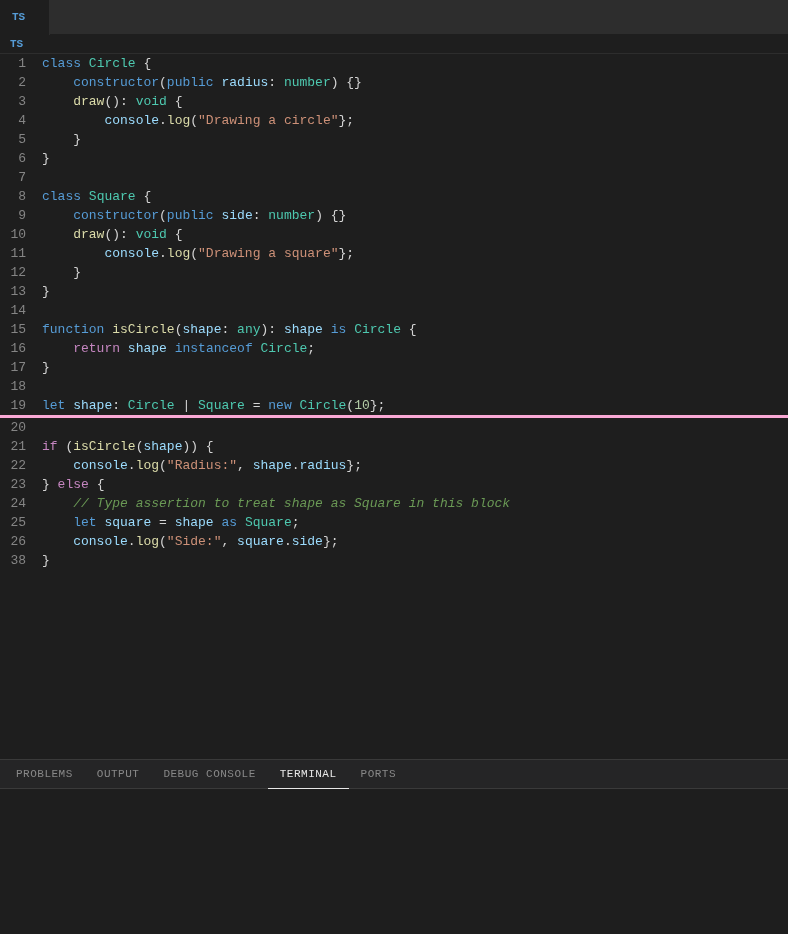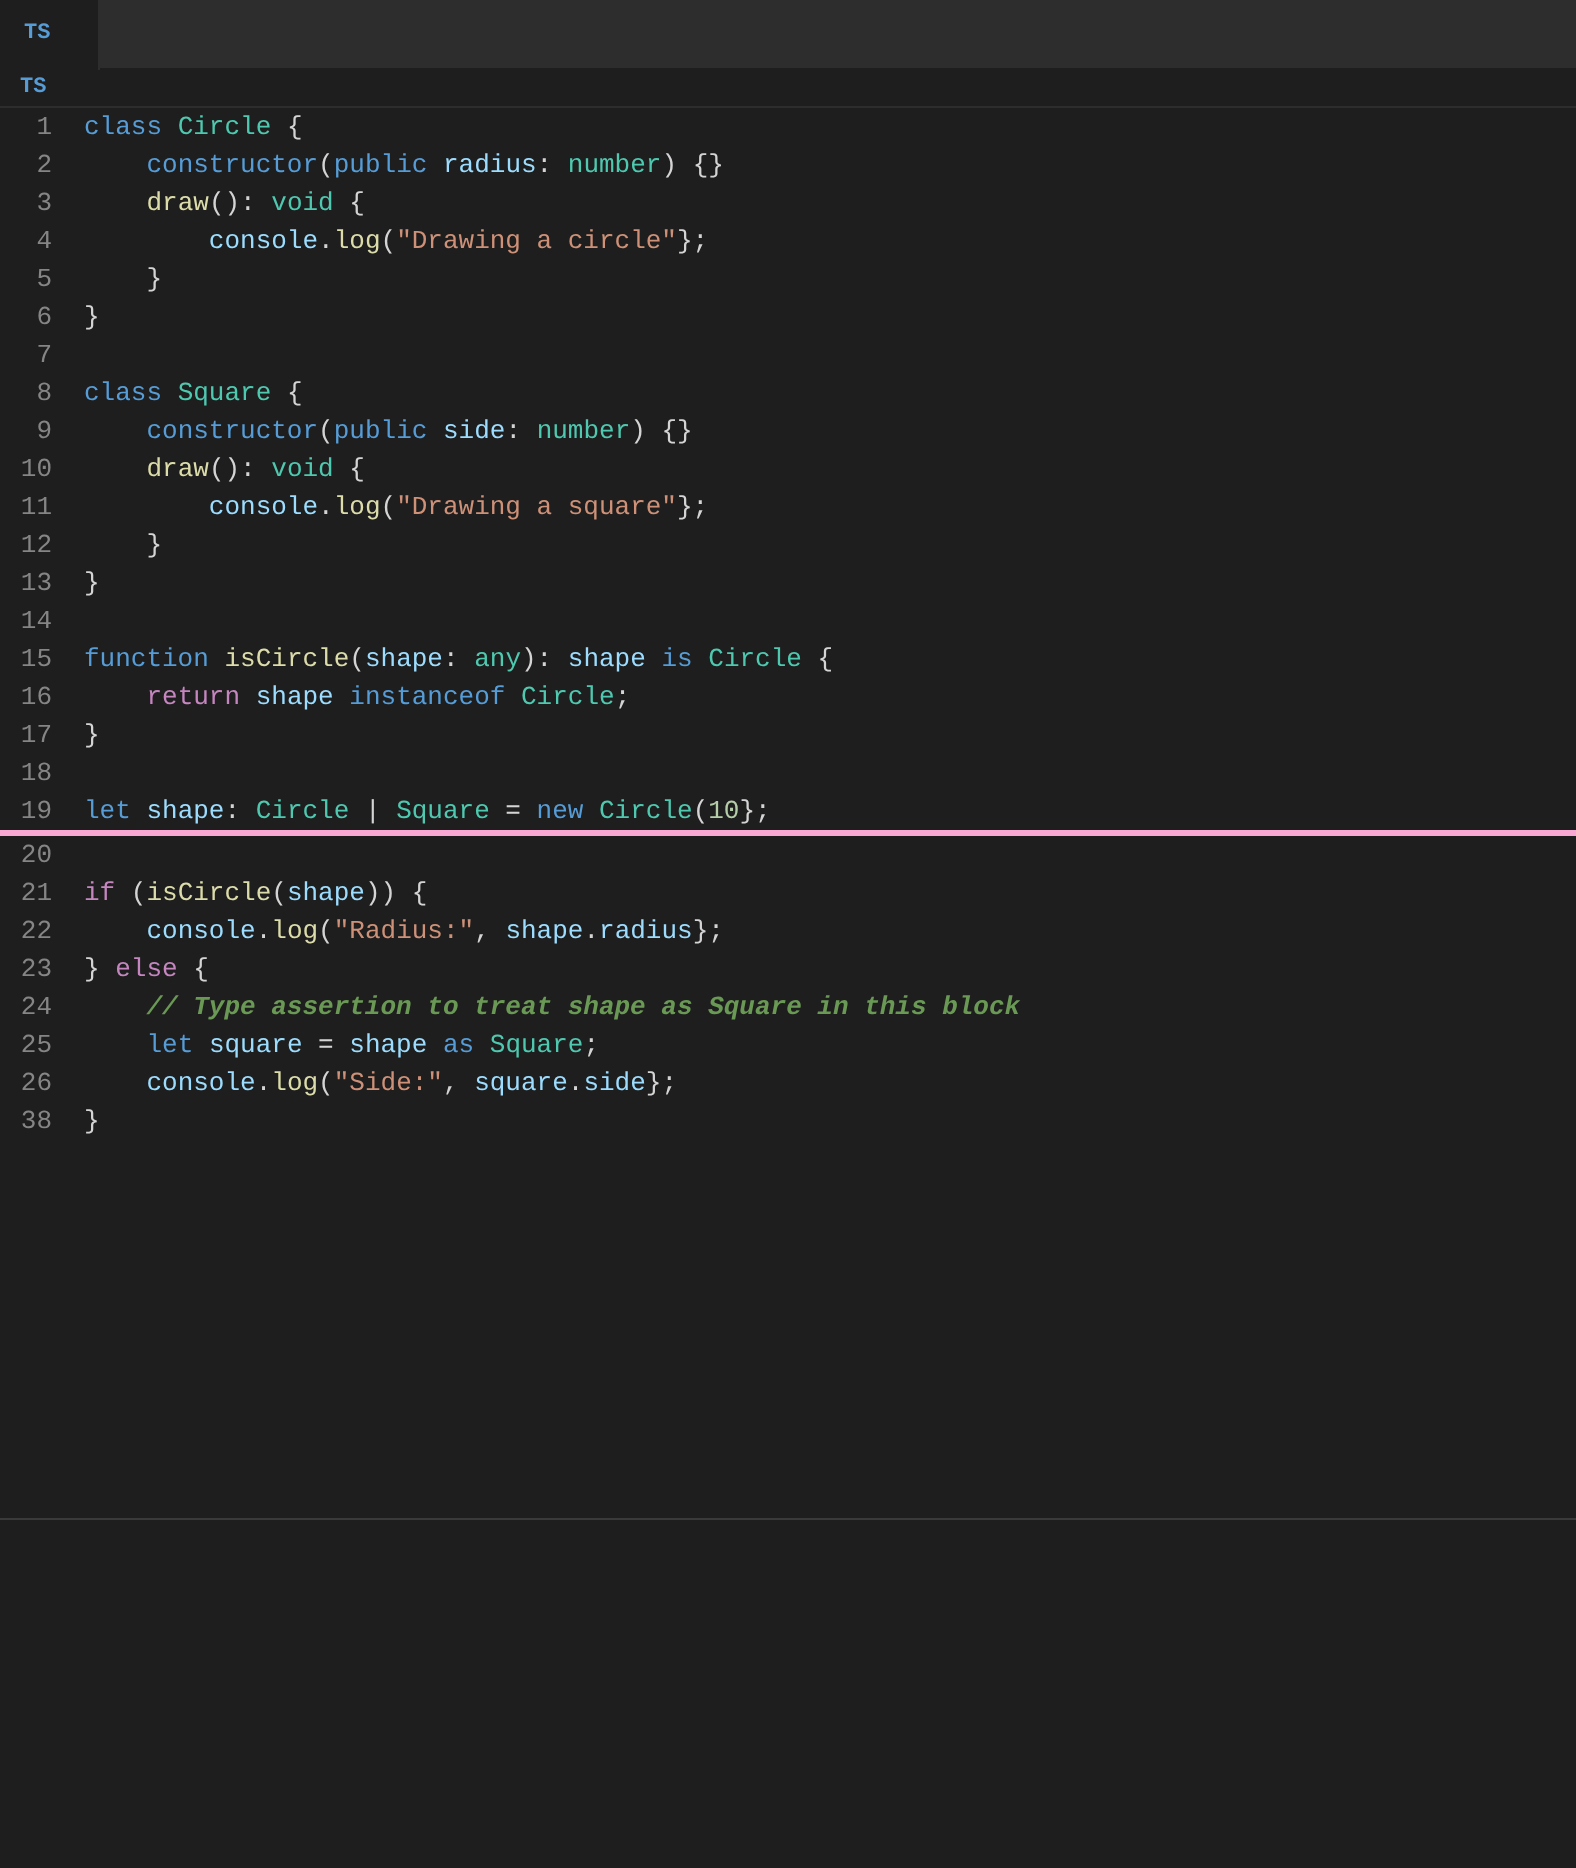--- a/index.html
+++ b/index.html
@@ -272,30 +272,37 @@
     <div class="code-line">
       <span class="line-num">22</span>
       <span class="code-content"><span style="color: rgb(212, 212, 212);">    </span><span style="color: rgb(156, 220, 254);">console</span><span style="color: rgb(212, 212, 212);">.</span><span style="color: rgb(220, 220, 170);">log</span><span style="color: rgb(212, 212, 212);">(</span><span style="color: rgb(206, 145, 120);">"Radius:"</span><span style="color: rgb(212, 212, 212);">, </span><span style="color: rgb(156, 220, 254);">shape</span><span style="color: rgb(212, 212, 212);">.</span><span style="color: rgb(156, 220, 254);">radius</span><span style="color: rgb(212, 212, 212);">};</span></span>
     </div>
     <div class="code-line">
       <span class="line-num">23</span>
       <span class="code-content"><span style="color: rgb(212, 212, 212);">} </span><span style="color: rgb(197, 134, 192);">else</span><span style="color: rgb(212, 212, 212);"> {</span></span>
     </div>
     <div class="code-line">
       <span class="line-num">24</span>
-      <span class="code-content"><span style="color: rgb(212, 212, 212);">    </span><span style="color: rgb(106, 153, 85); font-style: italic; font-weight: bold;">// Type assertion to treat shape as Square in this block</span></span>
+      <span class="code-content"><span style="color: rgb(212, 212, 212);">    </span><span style="color: rgb(106, 153, 85); font-style: italic;">// Type assertion to treat shape as Square in this block</span></span>
     </div>
     <div class="code-line">
       <span class="line-num">25</span>
       <span class="code-content"><span style="color: rgb(212, 212, 212);">    </span><span style="color: rgb(86, 156, 214);">let</span><span style="color: rgb(212, 212, 212);"> </span><span style="color: rgb(156, 220, 254);">square</span><span style="color: rgb(212, 212, 212);"> = </span><span style="color: rgb(156, 220, 254);">shape</span><span style="color: rgb(212, 212, 212);"> </span><span style="color: rgb(86, 156, 214);">as</span><span style="color: rgb(212, 212, 212);"> </span><span style="color: rgb(78, 201, 176);">Square</span><span style="color: rgb(212, 212, 212);">;</span></span>
     </div>
     <div class="code-line">
       <span class="line-num">26</span>
       <span class="code-content"><span style="color: rgb(212, 212, 212);">    </span><span style="color: rgb(156, 220, 254);">console</span><span style="color: rgb(212, 212, 212);">.</span><span style="color: rgb(220, 220, 170);">log</span><span style="color: rgb(212, 212, 212);">(</span><span style="color: rgb(206, 145, 120);">"Side:"</span><span style="color: rgb(212, 212, 212);">, </span><span style="color: rgb(156, 220, 254);">square</span><span style="color: rgb(212, 212, 212);">.</span><span style="color: rgb(156, 220, 254);">side</span><span style="color: rgb(212, 212, 212);">};</span></span>
     </div>
     <div class="code-line">
       <span class="line-num">38</span>
       <span class="code-content"><span style="color: rgb(212, 212, 212);">}</span></span>
     </div>
   </div>
 
 <div class="panel">
+  <div class="panel-tabs" id="panel-tabs">
+  <div class="panel-tab">PROBLEMS</div>
+      <div class="panel-tab">OUTPUT</div>
+      <div class="panel-tab">DEBUG CONSOLE</div>
+      <div class="panel-tab active">TERMINAL</div>
+      <div class="panel-tab">PORTS</div>
+    </div>
 </div>
 
 </body></html>

